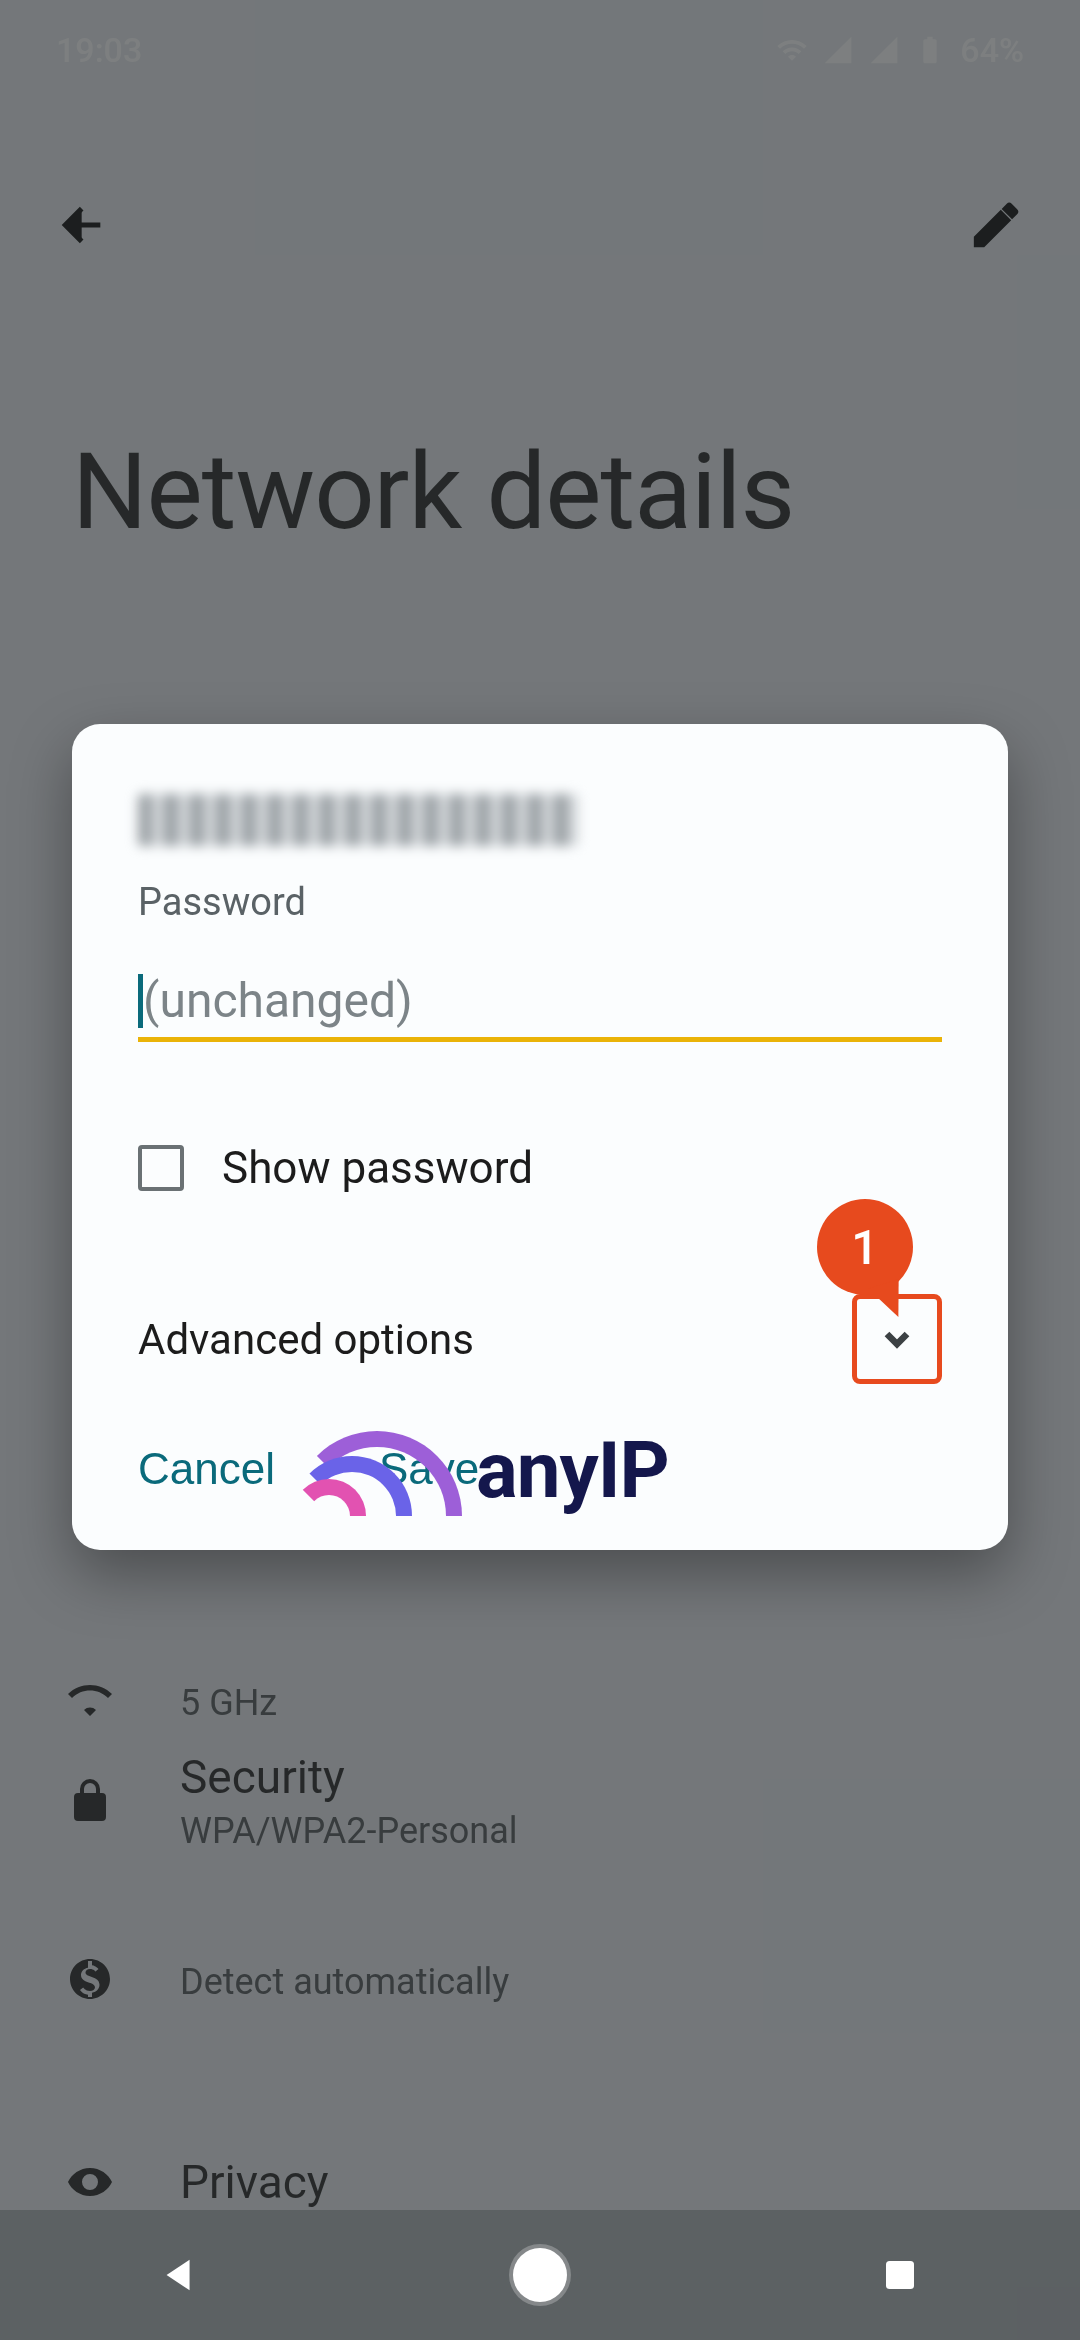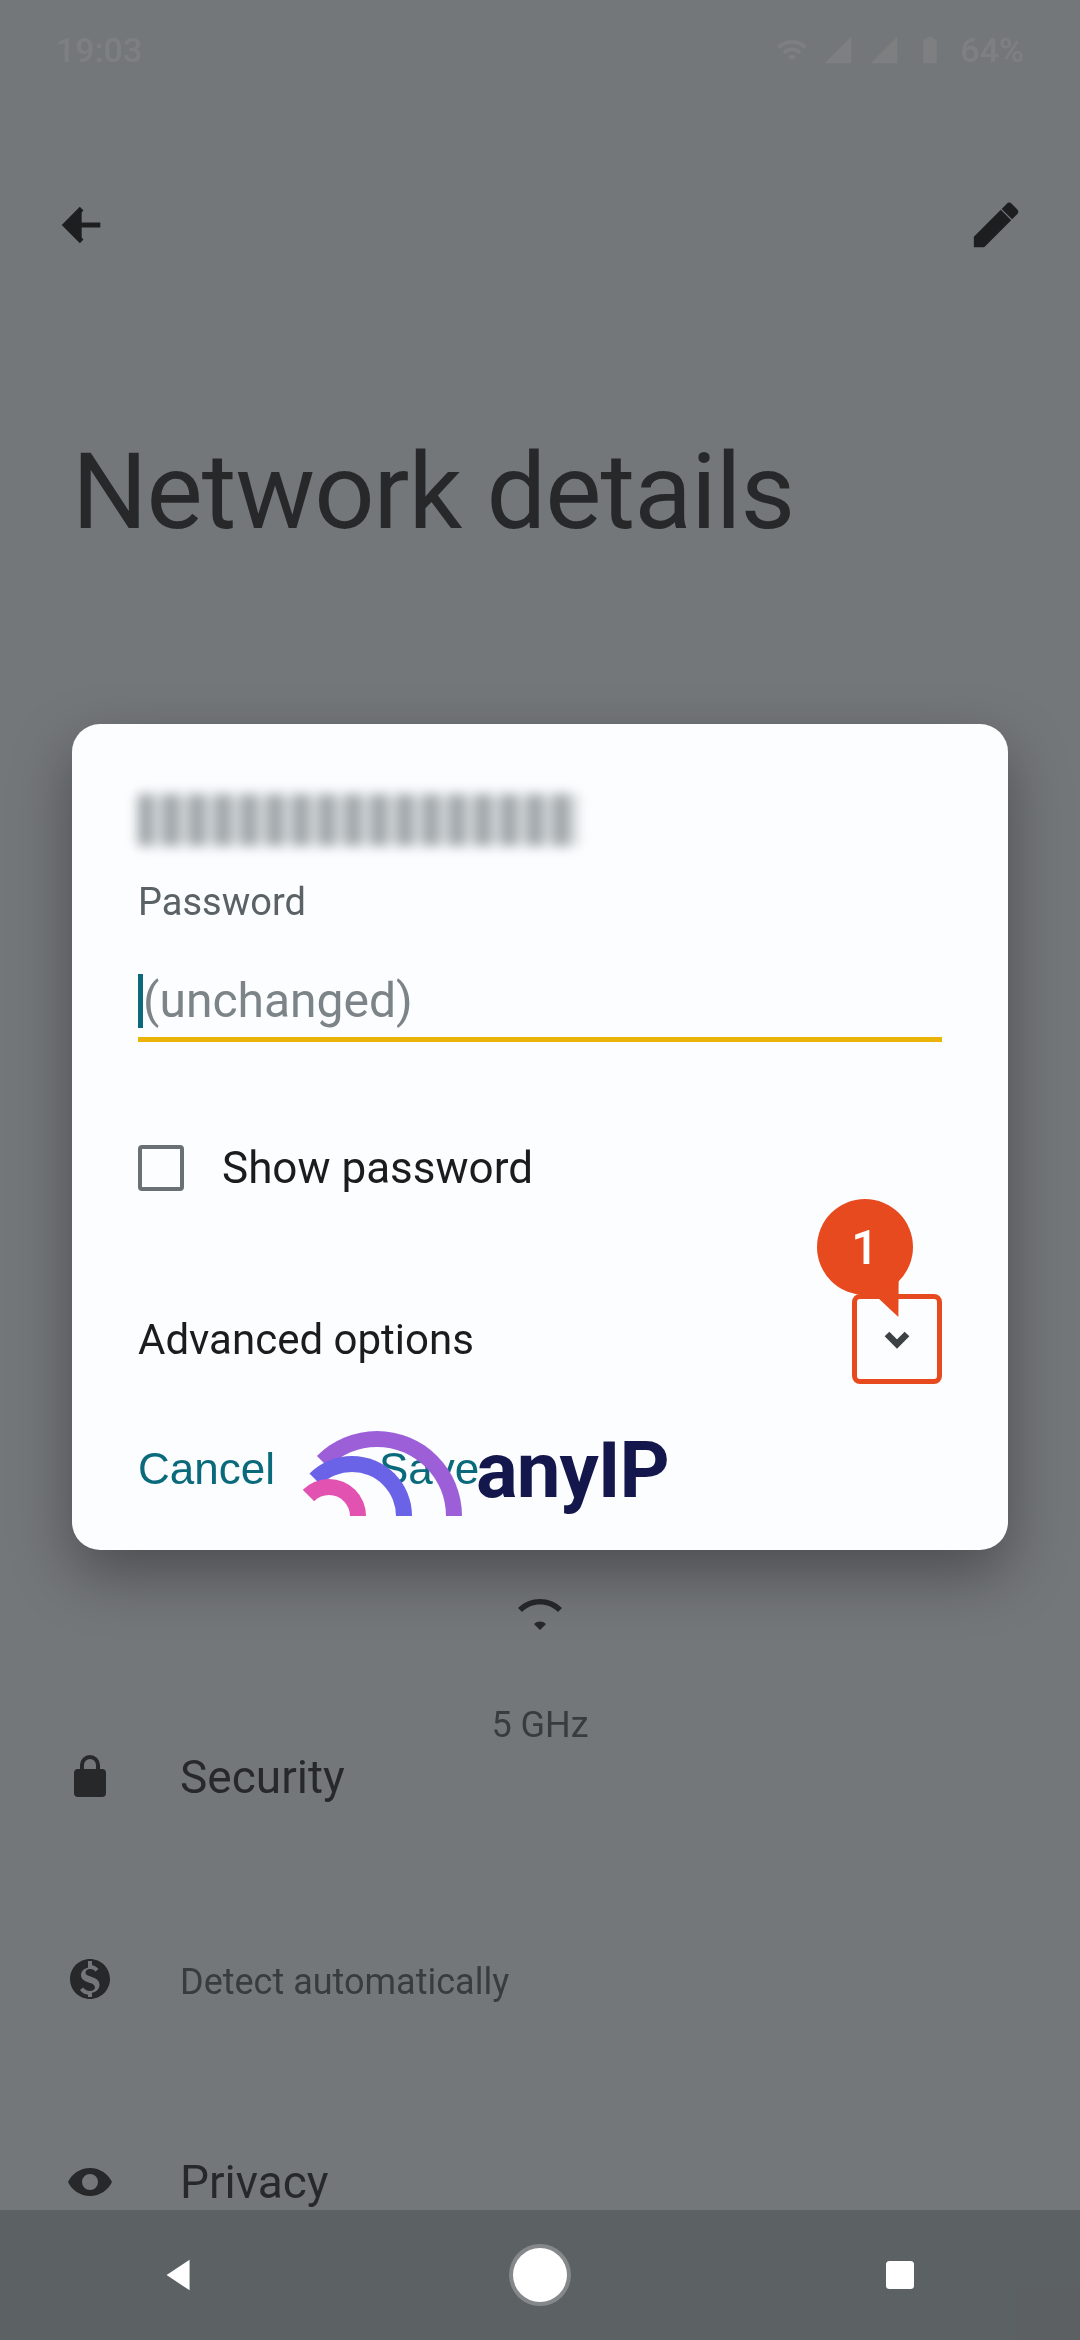--- a/index.html
+++ b/index.html
@@ -192,39 +192,40 @@
     <svg viewBox="0 0 24 24" stroke-width="2.2" fill="none" stroke="#000">
         <path d="M19 12H5M11 5l-7 7 7 7"></path>
       </svg>
     <svg viewBox="0 0 24 24">
         <path d="M3 17.25V21h3.75L17.81 9.94l-3.75-3.75L3 17.25zM20.71 7.04a1 1 0 0 0 0-1.41l-2.34-2.34a1 1 0 0 0-1.41 0l-1.83 1.83 3.75 3.75 1.83-1.83z"></path>
       </svg>
   </div>
 
   <div class="page-title">Network details</div>
 
-  <div class="setting-row" style="top: 1590px; flex-direction: column;">
+  <div class="setting-row" style="top: 1676px;">
     <div class="icon-slot">
         <svg viewBox="0 0 24 24">
           <path d="M1 9l2 2c4.97-4.97 13.03-4.97 18 0l2-2C16.93 2.93 7.07 2.93 1 9zm8 8l3 3 3-3c-1.66-1.66-4.34-1.66-6 0z"></path>
         </svg>
       </div>
     <div class="setting-texts">
       <div class="t2">5 GHz</div>
     </div>
   </div>
 
   <div class="setting-row" style="top: 1750px;">
     <div class="icon-slot">
         <svg viewBox="0 0 24 24">
           <path d="M18 8h-1V6a5 5 0 0 0-10 0v2H6a2 2 0 0 0-2 2v10a2 2 0 0 0 2 2h12a2 2 0 0 0 2-2V10a2 2 0 0 0-2-2zM9 6a3 3 0 1 1 6 0v2H9V6z"></path>
         </svg>
       </div>
     <div class="setting-texts">
       <div class="t1">Security</div>
+      <div class="t2">WPA/WPA2-Personal</div>
     </div>
   </div>
 
   <div class="setting-row" style="top: 1955px;">
     <div class="icon-slot">
         <svg viewBox="0 0 24 24">
           <path d="M12 2C6.48 2 2 6.48 2 12s4.48 10 10 10 10-4.48 10-10S17.52 2 12 2zm1 17.93V21h-2v-1.07c-2.83-.48-4-2.42-4-2.42l1.62-1.24s.93 1.73 3.38 1.73c1.41 0 2.5-.73 2.5-1.88 0-2.88-7-1.81-7-6.12 0-1.91 1.5-3.29 3.5-3.65V3h2v2.07c2.17.33 3.25 1.91 3.25 1.91l-1.5 1.31s-.81-1.29-2.75-1.29c-1.38 0-2.25.77-2.25 1.75 0 2.69 7 1.5 7 6.13 0 2.03-1.5 3.55-3.75 3.98z"></path>
         </svg>
       </div>
     <div class="setting-texts">

